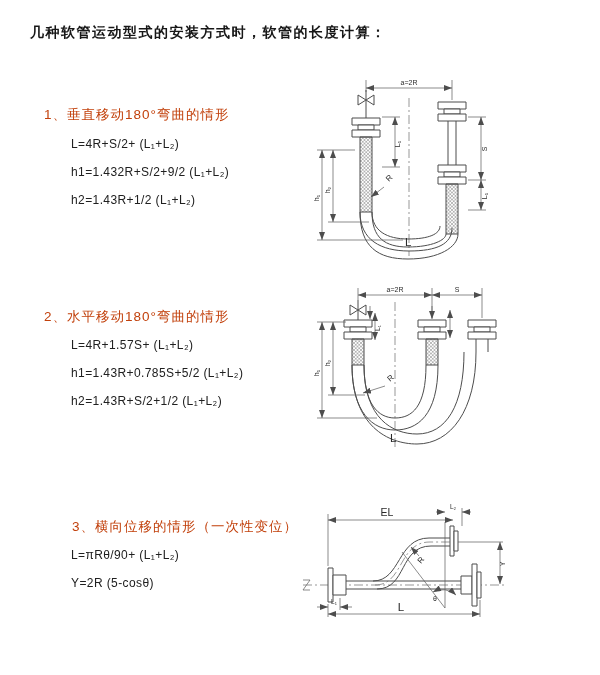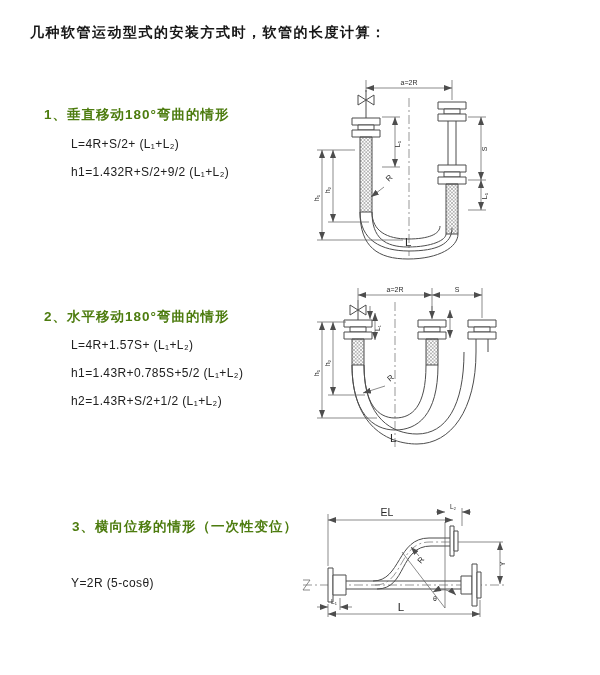--- a/index.html
+++ b/index.html
@@ -5,21 +5,21 @@
   html,body{margin:0;padding:0;background:#fff;}
   #page{
     position:relative;width:600px;height:625px;background:#ffffff;
     font-family:"Liberation Sans","DejaVu Sans",sans-serif;color:#1c1c1c;overflow:hidden;
   }
   .title{
     position:absolute;left:30px;top:24px;font-size:14px;font-weight:bold;
     letter-spacing:1.5px;color:#171717;
   }
   .sec-head{
-    position:absolute;font-size:13.5px;font-weight:bold;letter-spacing:1px;color:#4d7c0f;
+    position:absolute;font-size:13.5px;font-weight:normal;letter-spacing:1px;color:#c2410c;
   }
   .formula{
     position:absolute;font-size:12px;font-weight:500;letter-spacing:.4px;color:#202020;
     white-space:pre;
   }
   svg{position:absolute;overflow:visible;}
   svg *{vector-effect:non-scaling-stroke;}
   .ln{stroke:#4d4d4d;stroke-width:1;fill:none;}
   .thin{stroke:#5a5a5a;stroke-width:.7;fill:none;}
   .cl{stroke:#6a6a6a;stroke-width:.7;fill:none;stroke-dasharray:9 3 2 3;}
@@ -31,27 +31,29 @@
 </head>
 <body>
 
 <div id="page">
 
   <div class="title">几种软管运动型式的安装方式时，软管的长度计算：</div>
 
   <div class="sec-head" style="left:44px;top:106px;">1、垂直移动180°弯曲的情形</div>
   <div class="formula" style="left:71px;top:137px;">L=4R+S/2+ (L₁+L₂)</div>
   <div class="formula" style="left:71px;top:165px;">h1=1.432R+S/2+9/2 (L₁+L₂)</div>
+  <div class="formula" style="left:71px;top:193px;">h2=1.43R+1/2 (L₁+L₂)</div>
 
   <div class="sec-head" style="left:44px;top:308px;">2、水平移动180°弯曲的情形</div>
   <div class="formula" style="left:71px;top:338px;">L=4R+1.57S+ (L₁+L₂)</div>
   <div class="formula" style="left:71px;top:366px;">h1=1.43R+0.785S+5/2 (L₁+L₂)</div>
   <div class="formula" style="left:71px;top:394px;">h2=1.43R+S/2+1/2 (L₁+L₂)</div>
 
   <div class="sec-head" style="left:44px;top:518px;margin-left:28px;">3、横向位移的情形（一次性变位）</div>
+  <div class="formula" style="left:71px;top:548px;">L=πRθ/90+ (L₁+L₂)</div>
   <div class="formula" style="left:71px;top:576px;">Y=2R (5-cosθ)</div>
 
   <svg style="left:305px;top:70px;" width="230" height="190" viewBox="0 0 230 190">
     <defs>
       <pattern id="braid1" patternUnits="userSpaceOnUse" width="3.5" height="3.5">
         <path d="M0,0 L3.5,3.5 M3.5,0 L0,3.5" stroke="#787878" stroke-width="0.5"></path>
       </pattern>
       <marker id="ae1" markerWidth="9" markerHeight="6" refX="8" refY="3" orient="auto" markerUnits="userSpaceOnUse">
         <path d="M0,0 L8,3 L0,6 Z" fill="#4d4d4d"></path>
       </marker>

